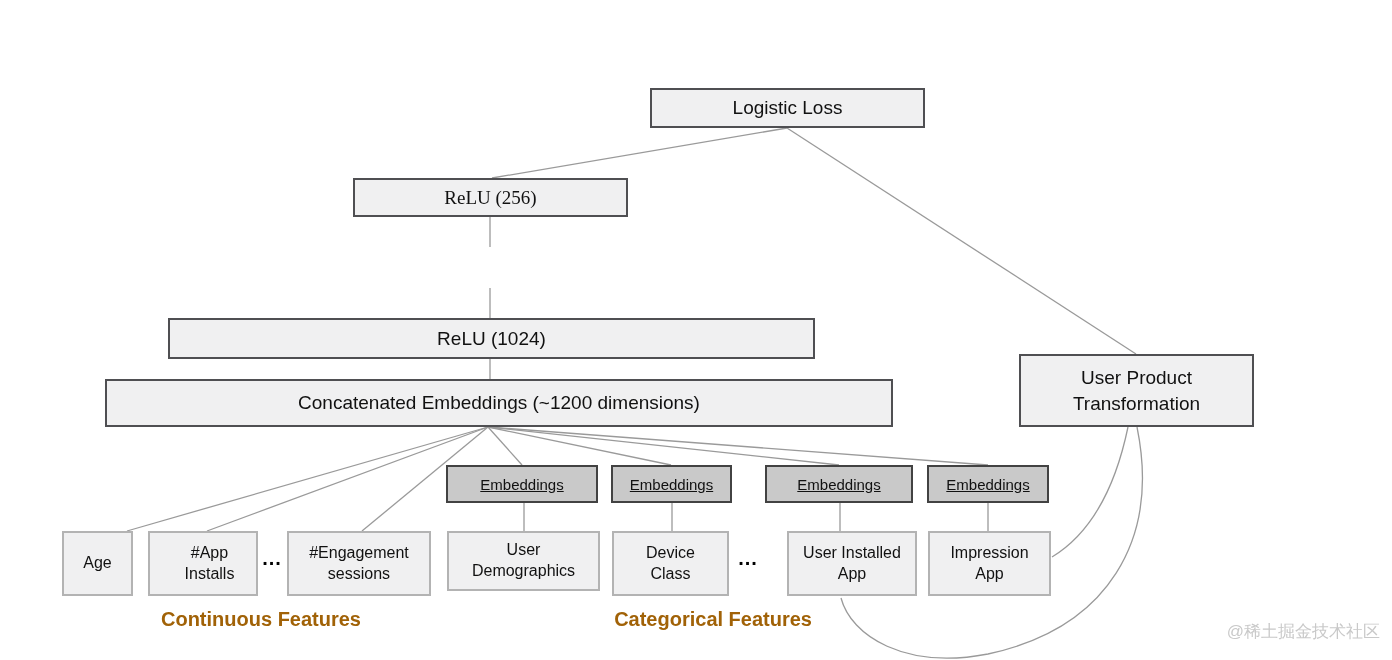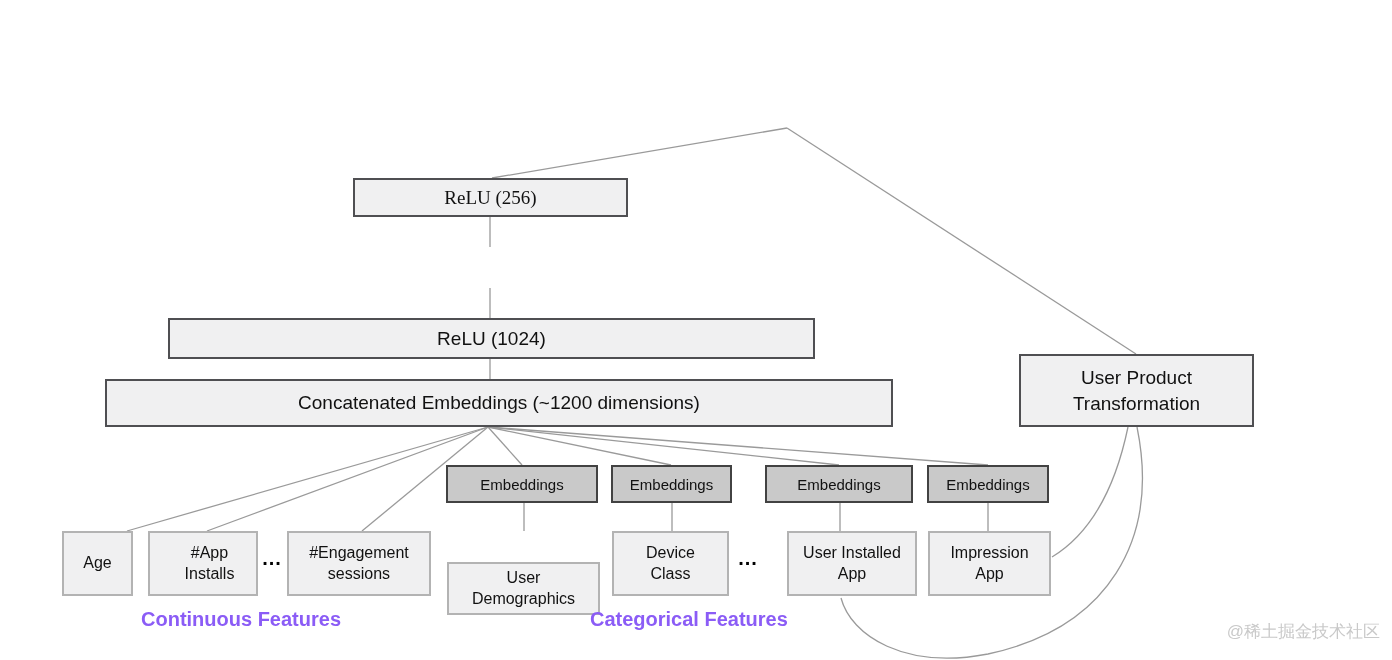--- a/index.html
+++ b/index.html
@@ -29,33 +29,34 @@
     display:flex;align-items:center;justify-content:center;
     text-align:center;
     background:var(--box-fill-light);
     border:2px solid var(--border-dark);
   }
   .box-main{font-size:19px;}
   .box-emb{
     background:var(--box-fill-emb);
     border:2px solid var(--border-emb);
     font-size:15px;
+    text-decoration:underline;
   }
   .box-feat{
     border:2px solid var(--border-light);
     font-size:16px;line-height:1.3;
   }
   .lbl{white-space:pre-line;}
   .dots{
     position:absolute;display:flex;align-items:center;justify-content:center;
     font-weight:bold;font-size:20px;letter-spacing:1px;color:#000;
   }
   .group-label{
-    position:absolute;text-align:left;
-    font-weight:bold;font-size:20px;color:#8b5cf6;
+    position:absolute;text-align:right;
+    font-weight:bold;font-size:20px;color:#a16207;
   }
   .watermark{
     position:absolute;right:12px;top:620px;
     font-size:17px;color:var(--watermark);
   }
 </style>
 </head>
 <body>
 
 <div id="canvas">
@@ -79,20 +80,23 @@
 
     <line x1="524" y1="503" x2="524" y2="531"></line>
     <line x1="672" y1="503" x2="672" y2="531"></line>
     <line x1="840" y1="503" x2="840" y2="531"></line>
     <line x1="988" y1="503" x2="988" y2="531"></line>
 
     <path d="M1128 427 Q1108 523 1052 557"></path>
     <path d="M1137 427 C1160 540 1108 628 988 654 C905 670 851 636 841 598"></path>
   </svg>
 
+  <div class="box box-main" style="left:650px;top:88px;width:275px;height:40px;">
+    <span class="lbl">Logistic Loss</span>
+  </div>
 
   <div class="box box-main" style="left:353px;top:178px;width:275px;height:39px;font-family:Liberation Serif, serif;">
     <span class="lbl">ReLU (256)</span>
   </div>
 
 
   <div class="box box-main" style="left:168px;top:318px;width:647px;height:41px;">
     <span class="lbl">ReLU (1024)</span>
   </div>
 
@@ -124,21 +128,21 @@
   <div class="box box-feat" style="left:148px;top:531px;width:110px;height:65px;padding-left:13px;">
     <span class="lbl">#App
 Installs</span>
   </div>
   <div class="dots" style="left:255px;top:544px;width:34px;height:28px;">...</div>
   <div class="box box-feat" style="left:287px;top:531px;width:144px;height:65px;">
     <span class="lbl">#Engagement
 sessions</span>
   </div>
 
-  <div class="box box-feat" style="left:447px;top:531px;width:153px;height:53px;margin-top:31px;">
+  <div class="box box-feat" style="left:447px;top:531px;width:153px;height:60px;">
     <span class="lbl">User
 Demographics</span>
   </div>
   <div class="box box-feat" style="left:612px;top:531px;width:117px;height:65px;justify-content:center;">
     <span class="lbl">Device
 Class</span>
   </div>
   <div class="dots" style="left:731px;top:544px;width:34px;height:28px;">...</div>
   <div class="box box-feat" style="left:787px;top:531px;width:130px;height:65px;">
     <span class="lbl">User Installed

